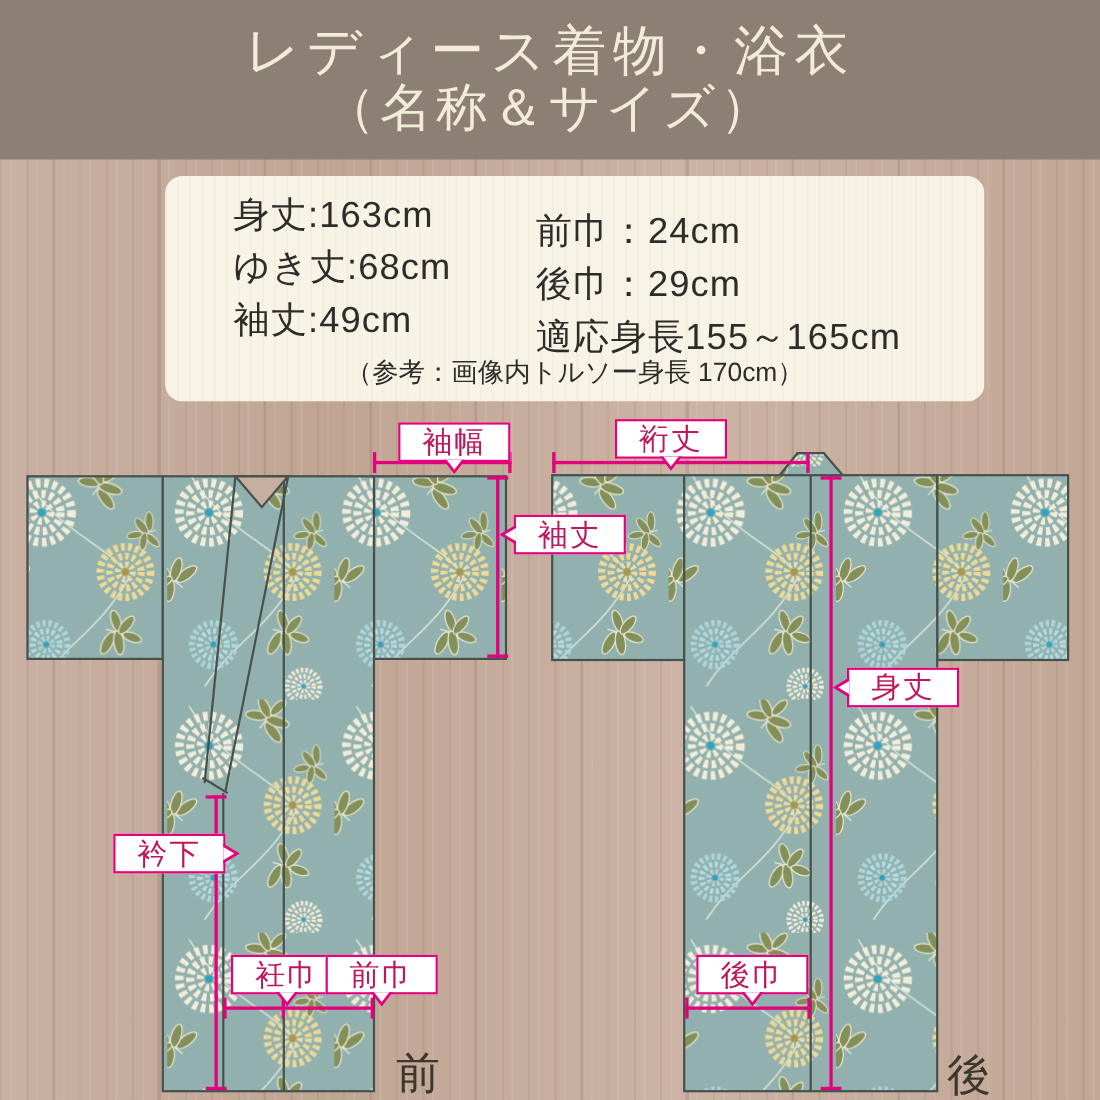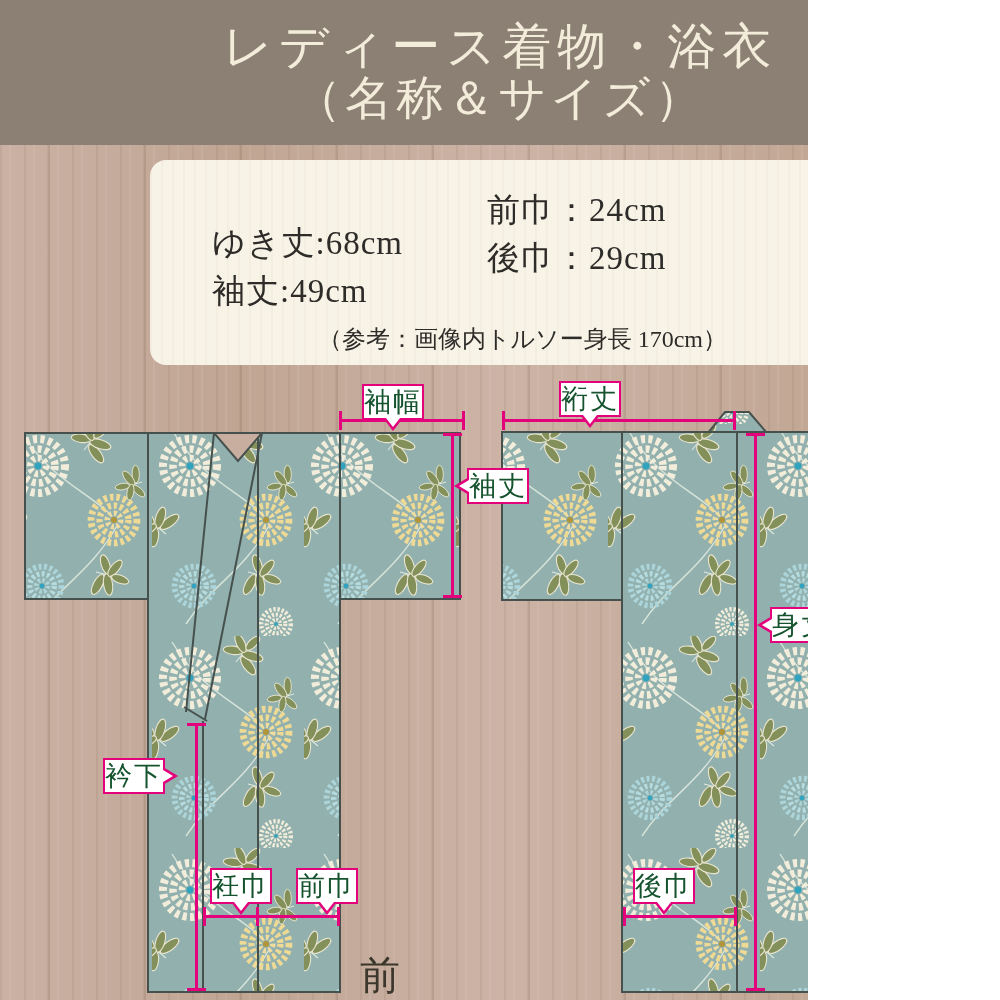--- a/index.html
+++ b/index.html
@@ -1,18 +1,18 @@
 <!DOCTYPE html>
 <html><head>
 <meta charset="utf-8">
 <style>
   html,body{margin:0;padding:0;}
   .stage{
-    position:relative;width:808px;height:1000px;overflow:hidden;
-    font-family:Liberation Serif, serif;
+    position:relative;width:1000px;height:1000px;overflow:hidden;
+    font-family:Liberation Sans, sans-serif;
     background-color:#c7ae9f;
     background-image:
       repeating-linear-gradient(90deg, rgba(115,85,70,0.10) 0 2px, rgba(0,0,0,0) 2px 9px,
         rgba(255,255,255,0.08) 9px 11px, rgba(0,0,0,0) 11px 24px),
       repeating-linear-gradient(90deg, rgba(0,0,0,0) 0 47px, rgba(110,80,65,0.09) 47px 50px, rgba(0,0,0,0) 50px 96px),
       linear-gradient(90deg,#cab1a3,#c0a593 30%,#ccb3a5 62%,#c2a795);
   }
   .header{
     position:absolute;left:0;top:0;width:1000px;height:145px;
     background:#8c8074;color:#f3ecda;text-align:center;
@@ -33,22 +33,22 @@
   .mline{position:absolute;background:#e3017c;}
   .mline-h{height:3px;}
   .mline-h::before,.mline-h::after{content:"";position:absolute;top:-8px;width:3px;height:19px;background:#e3017c;}
   .mline-h::before{left:0;} .mline-h::after{right:0;}
   .mline-v{width:3px;}
   .mline-v::before,.mline-v::after{content:"";position:absolute;left:-8px;width:19px;height:3px;background:#e3017c;}
   .mline-v::before{top:0;} .mline-v::after{bottom:0;}
   .midtick{position:absolute;width:3px;height:19px;background:#e3017c;}
   
   .mlabel{
-    position:absolute;background:#ffffff;border:2px solid #e3017c;color:#14532d;
-    font-size:27px;line-height:30px;padding:1px 0;white-space:nowrap;letter-spacing:2px;
+    position:absolute;background:#ffffff;border:2px solid #e3017c;color:#be185d;
+    font-size:27px;line-height:30px;padding:1px 20px;white-space:nowrap;letter-spacing:2px;
   }
   .tail-d::before{content:"";position:absolute;left:50%;margin-left:-10px;bottom:-13px;
     border:solid transparent;border-width:13px 10px 0 10px;border-top-color:#e3017c;}
   .tail-d::after{content:"";position:absolute;left:50%;margin-left:-7px;bottom:-9px;
     border:solid transparent;border-width:9px 7px 0 7px;border-top-color:#ffffff;}
   .tail-l::before{content:"";position:absolute;left:-15px;top:50%;margin-top:-9px;
     border:solid transparent;border-width:9px 15px 9px 0;border-right-color:#e3017c;}
   .tail-l::after{content:"";position:absolute;left:-10px;top:50%;margin-top:-6px;
     border:solid transparent;border-width:6px 10px 6px 0;border-right-color:#ffffff;}
   .tail-r::before{content:"";position:absolute;right:-15px;top:50%;margin-top:-9px;
@@ -61,24 +61,26 @@
 <body>
 
 <div class="stage">
 
   <div class="header">
     <div class="t1">レディース着物・浴衣</div>
     <div class="t2">（名称＆サイズ）</div>
   </div>
 
   <div class="info-box">
+    <div class="spec c1 r1">身丈:163cm</div>
     <div class="spec c1 r2">ゆき丈:68cm</div>
     <div class="spec c1 r3">袖丈:49cm</div>
     <div class="spec c2 r1">前巾：24cm</div>
     <div class="spec c2 r2">後巾：29cm</div>
+    <div class="spec c2 r3">適応身長155～165cm</div>
     <div class="note">（参考：画像内トルソー身長 170cm）</div>
   </div>
 
   <svg class="ksvg" width="1000" height="1000" viewBox="0 0 1000 1000">
     <defs>
       <g id="mumW">
         <circle r="27" fill="none" stroke="#f2edda" stroke-width="8" stroke-dasharray="4.2 3.4"></circle>
         <circle r="17" fill="none" stroke="#f2edda" stroke-width="7.5" stroke-dasharray="4 3.2"></circle>
         <circle r="8" fill="none" stroke="#f2edda" stroke-width="6.5" stroke-dasharray="3.4 2.8"></circle>
         <circle r="3.4" fill="#2fa3c0"></circle>

